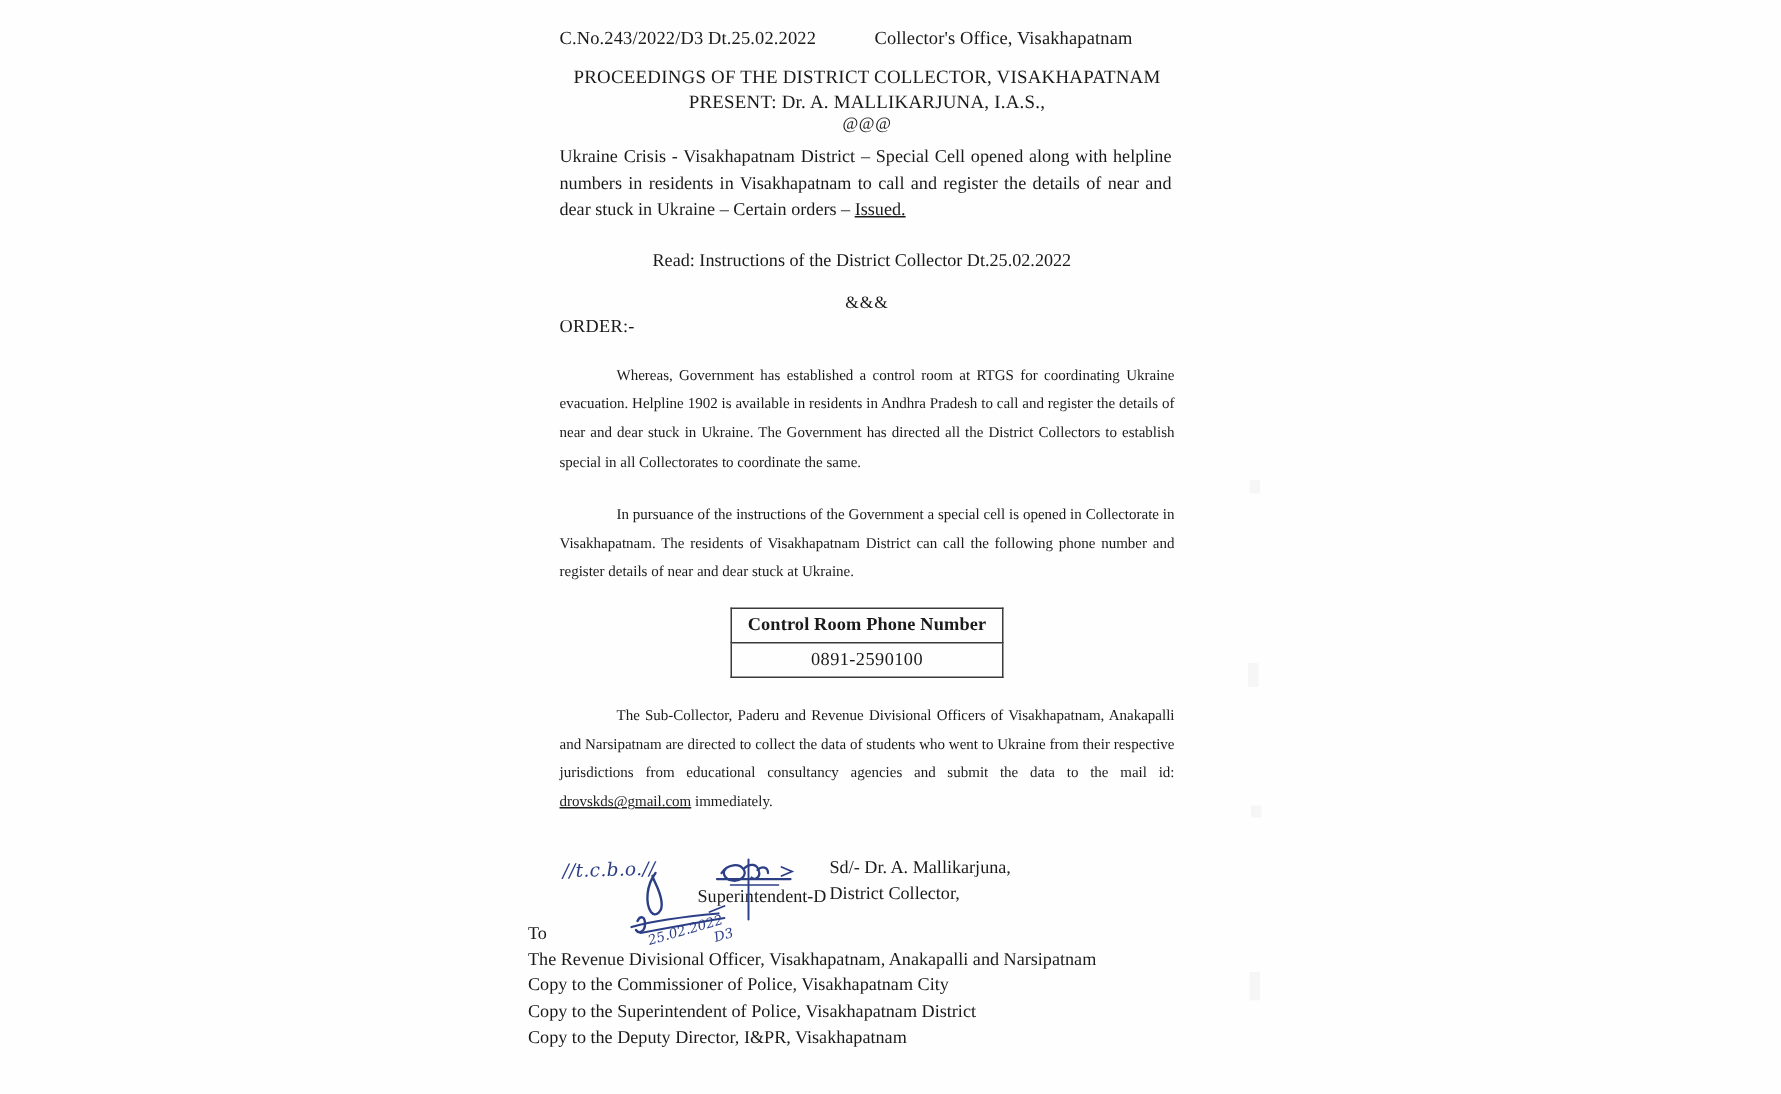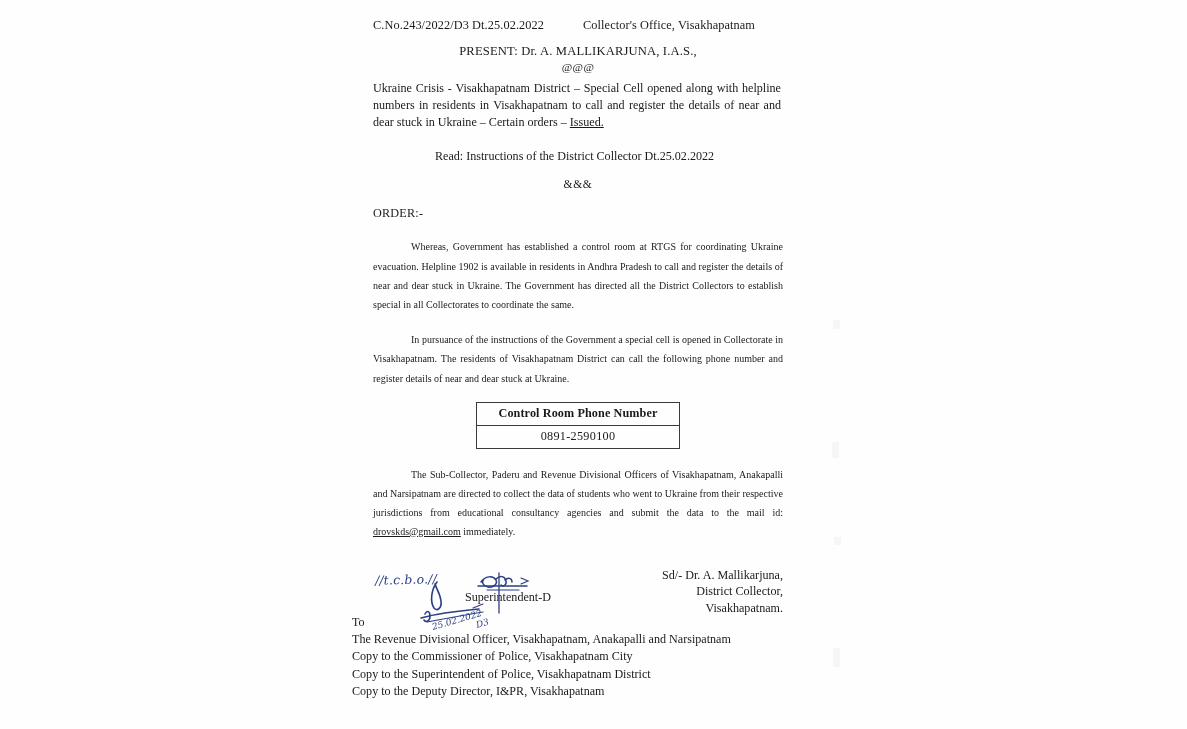--- a/index.html
+++ b/index.html
@@ -94,21 +94,21 @@
   }
 
   .amp-marks {
     text-align: center;
     font-size: 11.6px;
     margin-top: 14px;
     letter-spacing: 0.6px;
   }
 
   .order-label {
-    margin-top: 15px;
+    margin-top: 2px;
     font-size: 12.2px;
     letter-spacing: 0.2px;
   }
 
   
   .para {
     margin-top: 16px;
     font-size: 10px;
     line-height: 1.92;
     text-align: justify;
@@ -118,42 +118,42 @@
   .para.tight { line-height: 1.9; }
 
   
   .tbl-wrap {
     display: flex;
     justify-content: center;
     margin-top: 14px;
   }
   .phone-table {
     border-collapse: collapse;
-    width: 204px;
+    width: 182px;
   }
   .phone-table td {
     border: 1px solid #3a3a3a;
     text-align: center;
     font-size: 12.2px;
     padding: 3px 4px 4px 4px;
   }
   .phone-table td.head {
     font-weight: bold;
     letter-spacing: 0.1px;
   }
   .phone-table td.val {
     letter-spacing: 0.3px;
   }
 
   .mail-link { text-decoration: underline; }
 
   
   .sign-block {
     margin-top: 26px;
-    text-align: right;
+    text-align: left;
     font-size: 12.1px;
     line-height: 1.38;
     padding-left: 180px;
   }
 
   
   .endorse {
     position: absolute;
     left: 373px;
     top: 568px;
@@ -201,20 +201,21 @@
   <div class="speck" style="left:833px;top:648px;width:7px;height:19px;"></div>
 
   <div class="doc">
 
     <div class="hdr-row">
       <span class="hdr-cno">C.No.243/2022/D3 Dt.25.02.2022</span>
       <span class="hdr-office">Collector's Office, Visakhapatnam</span>
     </div>
 
     <div class="title-block">
+      <div class="t1">PROCEEDINGS OF THE DISTRICT COLLECTOR, VISAKHAPATNAM</div>
       <div class="t2">PRESENT: Dr. A. MALLIKARJUNA, I.A.S.,</div>
     </div>
     <div class="at-marks">@@@</div>
 
     <div class="sub-block">
       <div class="sub-text"><span>Ukraine Crisis - Visakhapatnam District – Special Cell opened along with helpline numbers in residents in Visakhapatnam to call and register the details of near and dear stuck in Ukraine – Certain orders – </span><span class="issued">Issued.</span></div>
     </div>
 
     <div class="read-line">Read: Instructions of the District Collector Dt.25.02.2022</div>
 
@@ -237,21 +238,20 @@
         </tr>
       </tbody>
         </table>
     </div>
 
     <div class="para tight"><span>The Sub-Collector, Paderu and Revenue Divisional Officers of Visakhapatnam, Anakapalli and Narsipatnam are directed to collect the data of students who went to Ukraine from their respective jurisdictions from educational consultancy agencies and submit the data to the mail id: </span><span class="mail-link">drovskds@gmail.com</span><span> immediately.</span></div>
 
     <div class="sign-block">
       <div>Sd/- Dr. A. Mallikarjuna,</div>
       <div>District Collector,</div>
-      <div>Visakhapatnam.</div>
     </div>
 
   </div>
 
   <div class="endorse">
 
     <div class="tcbo">//t.c.b.o.//</div>
 
     <div class="supdt">Superintendent-D</div>
 

